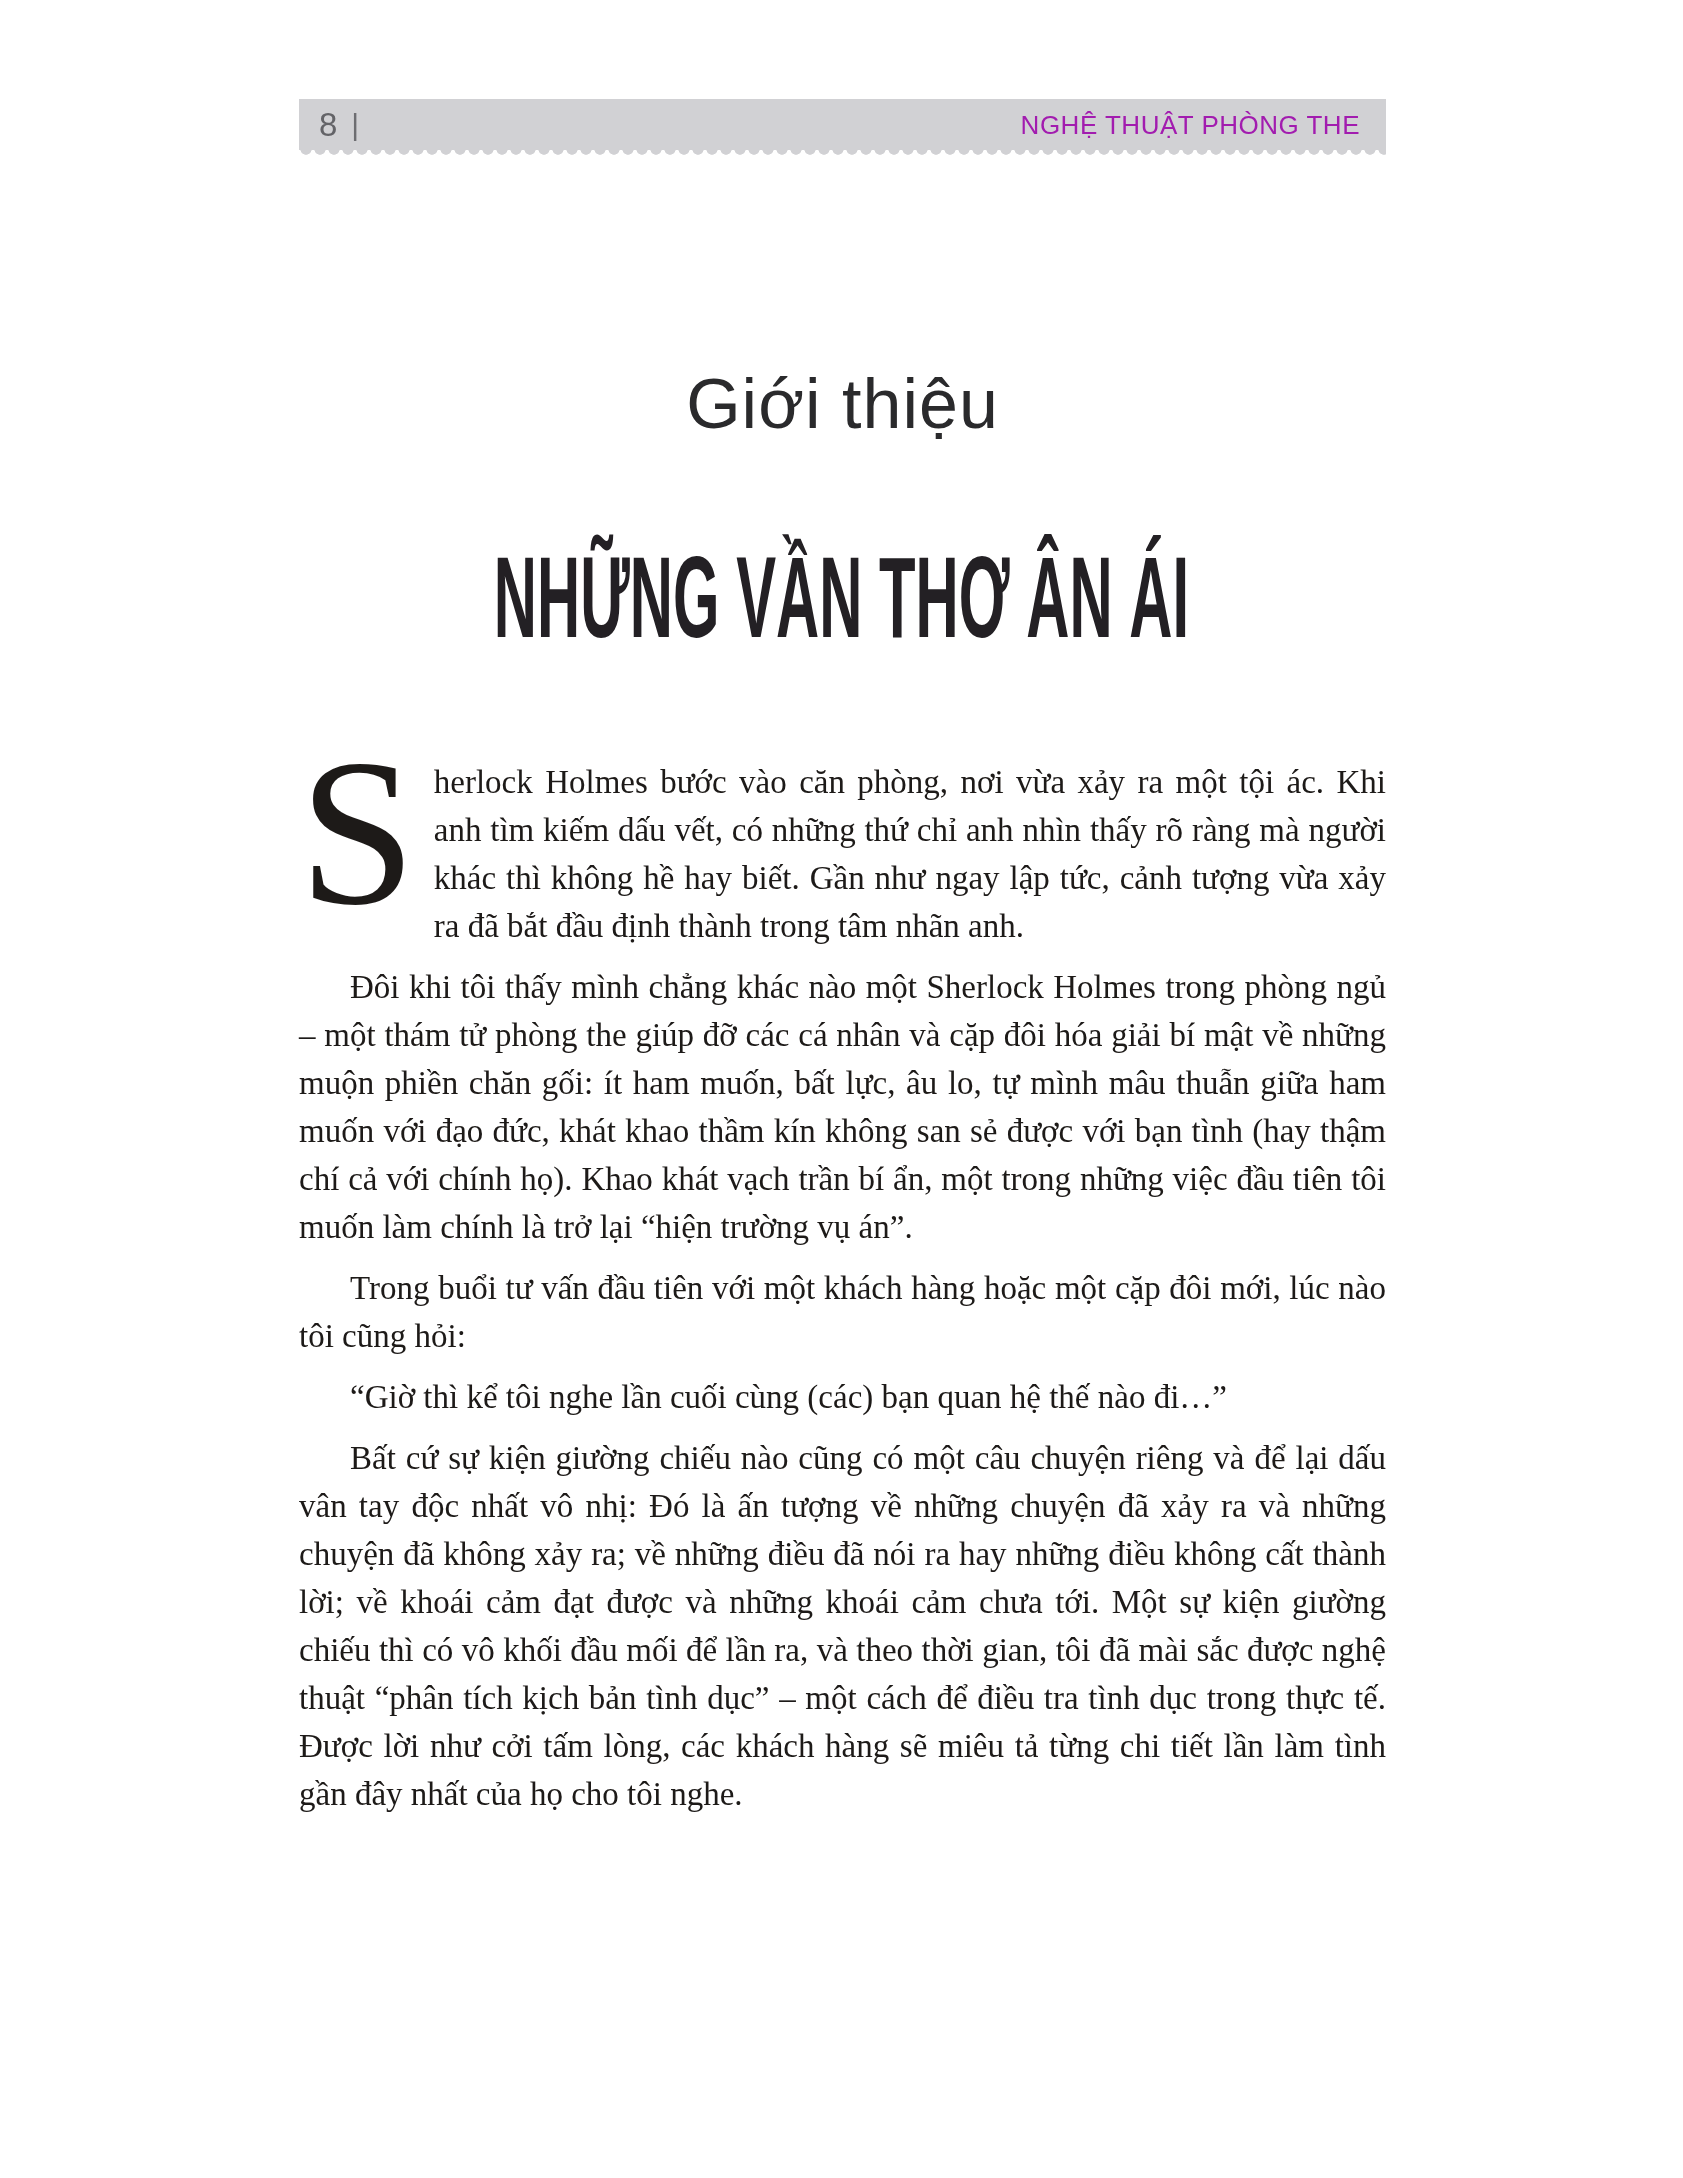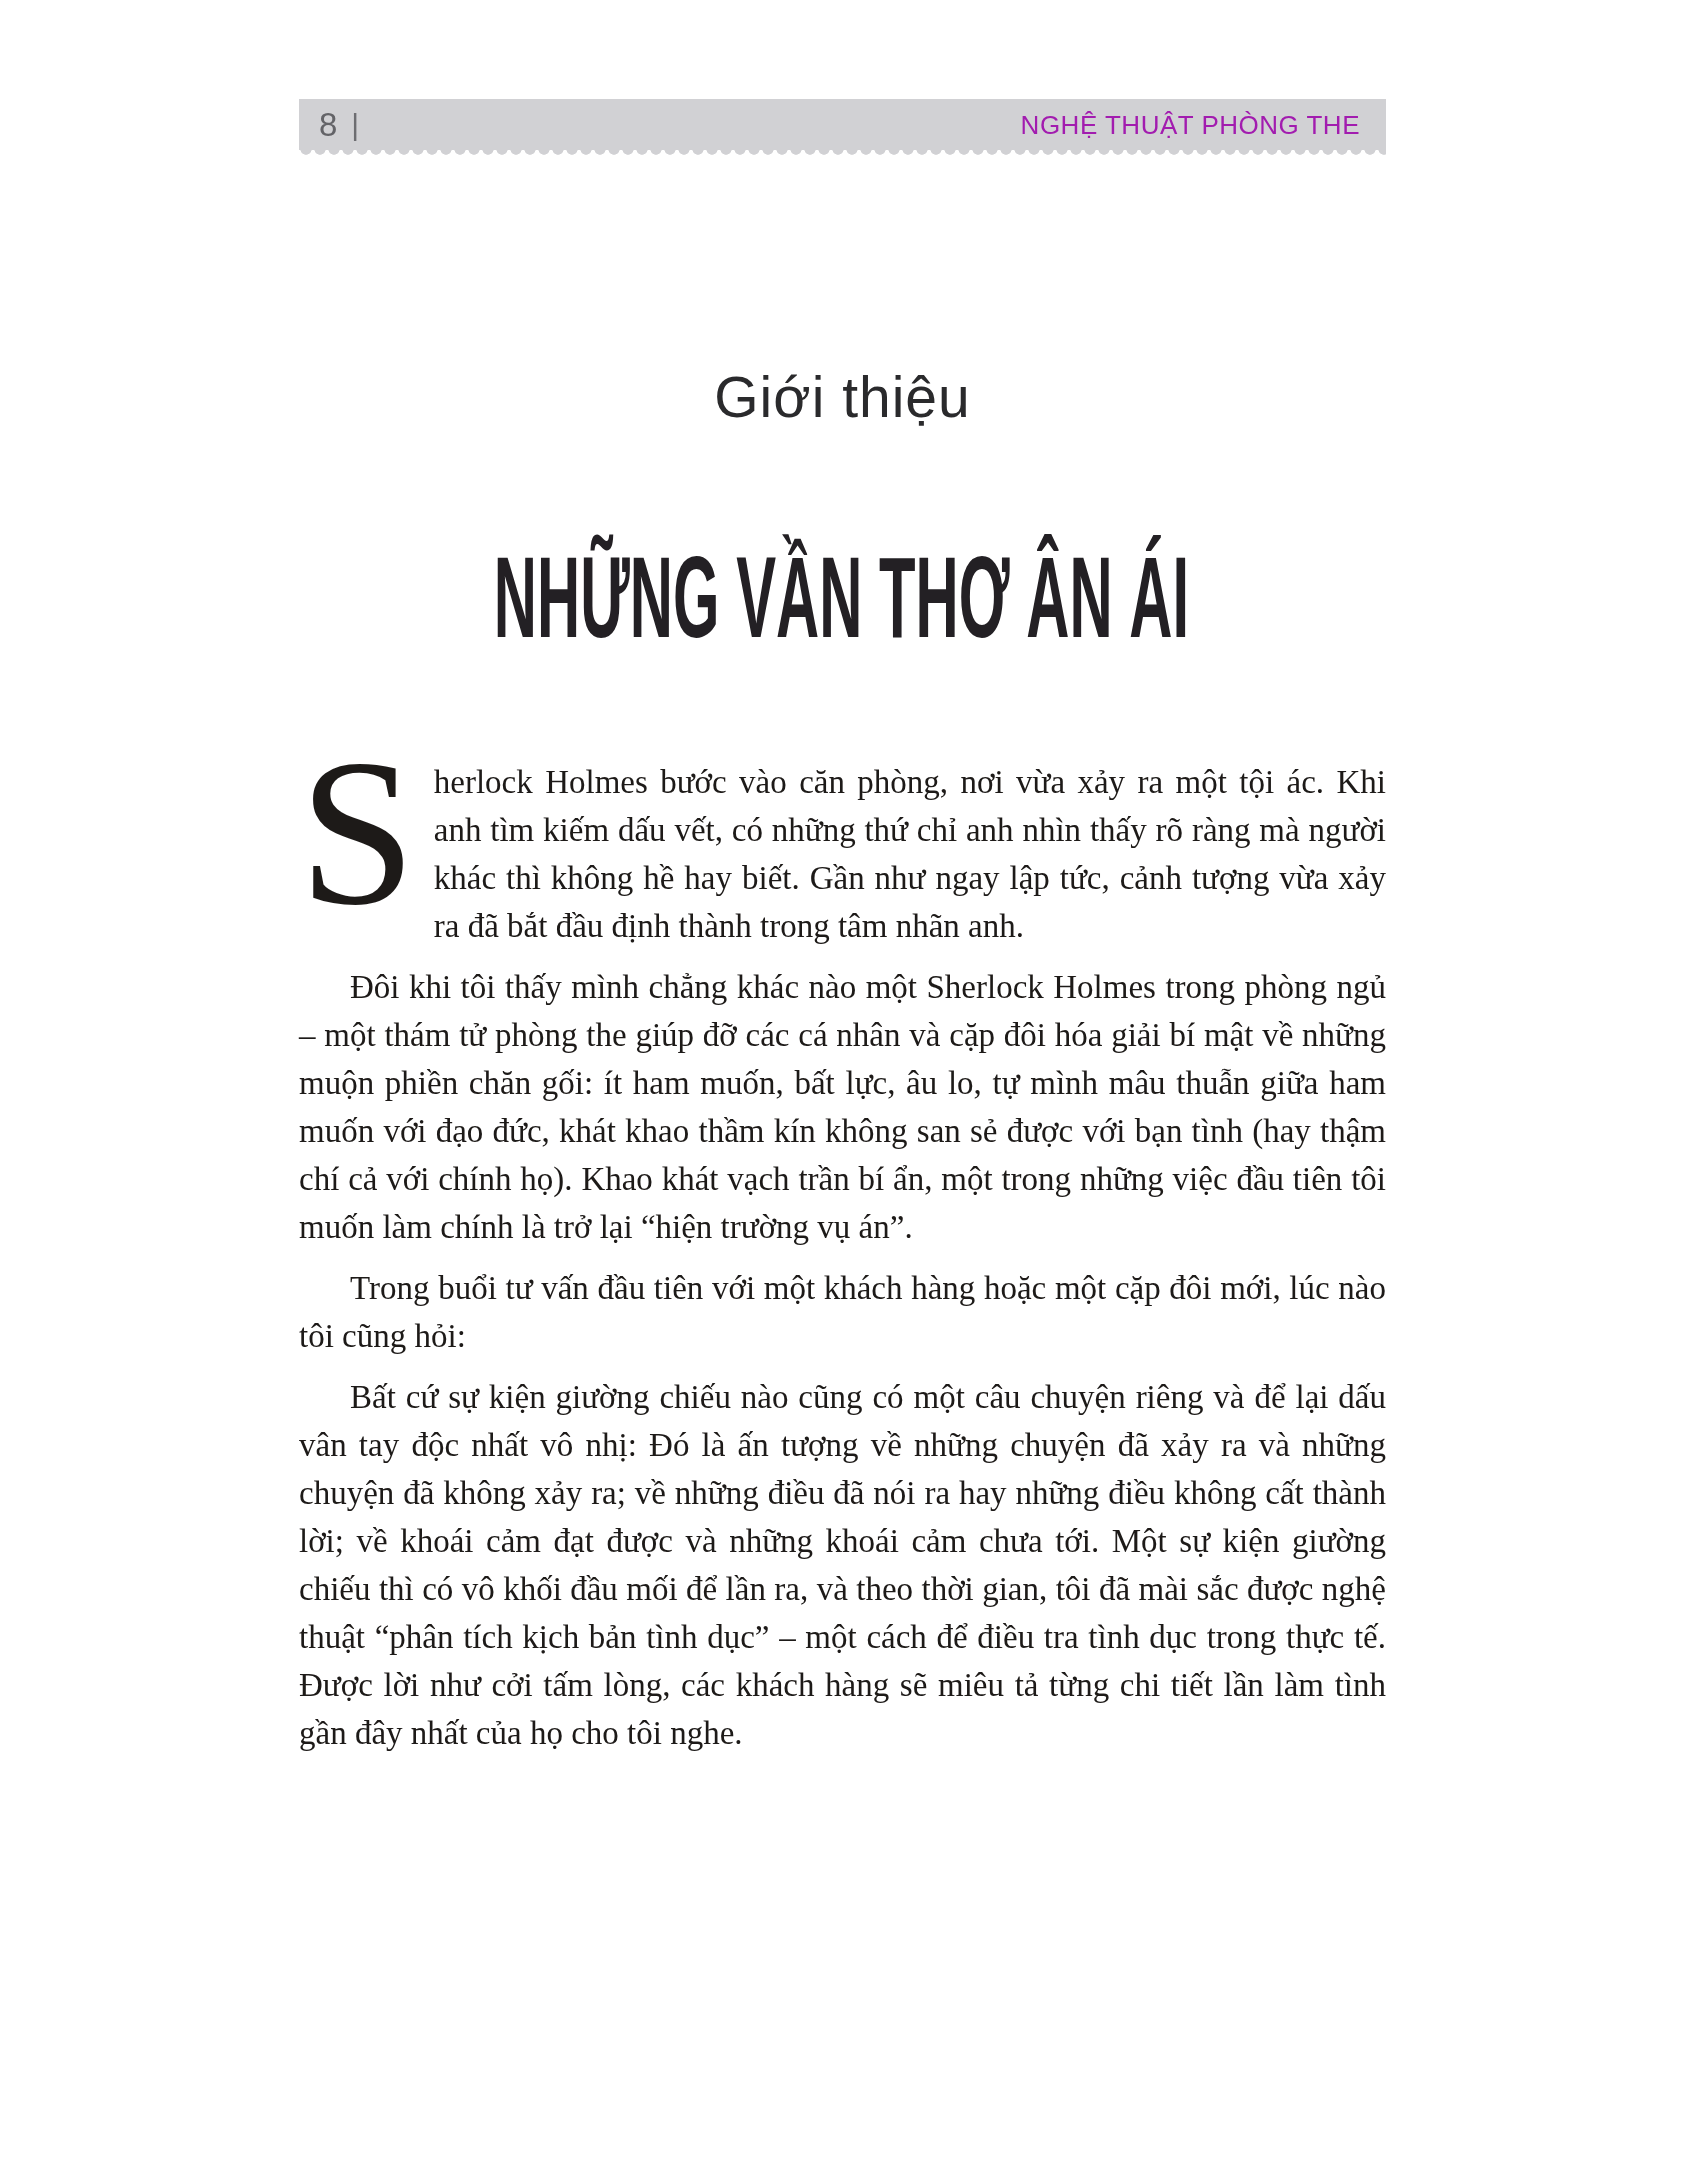--- a/index.html
+++ b/index.html
@@ -63,21 +63,21 @@
 
   
   .kicker {
     position: absolute;
     left: 299px;
     top: 364px;
     width: 1087px;
     text-align: center;
     font-family: "Liberation Sans", sans-serif;
     font-weight: 400;
-    font-size: 57px;
+    font-size: 70px;
     color: #2a2a2c;
     letter-spacing: 1px;
   }
   .chapter-title {
     position: absolute;
     left: 0;
     top: 540px;
     width: 1683px;
     text-align: center;
     white-space: nowrap;
@@ -135,17 +135,18 @@
   <div class="kicker">Giới thiệu</div>
 
   <div class="chapter-title">NHỮNG VẦN THƠ ÂN ÁI</div>
 
   <div class="body-text">
     <p class="first">
       <span class="dropcap">S</span><span>herlock Holmes bước vào căn phòng, nơi vừa xảy ra một tội ác. Khi anh tìm kiếm dấu vết, có những thứ chỉ anh nhìn thấy rõ ràng mà người khác thì không hề hay biết. Gần như ngay lập tức, cảnh tượng vừa xảy ra đã bắt đầu định thành trong tâm nhãn anh.</span>
     </p>
     <p>Đôi khi tôi thấy mình chẳng khác nào một Sherlock Holmes trong phòng ngủ – một thám tử phòng the giúp đỡ các cá nhân và cặp đôi hóa giải bí mật về những muộn phiền chăn gối: ít ham muốn, bất lực, âu lo, tự mình mâu thuẫn giữa ham muốn với đạo đức, khát khao thầm kín không san sẻ được với bạn tình (hay thậm chí cả với chính họ). Khao khát vạch trần bí ẩn, một trong những việc đầu tiên tôi muốn làm chính là trở lại “hiện trường vụ án”.</p>
     <p>Trong buổi tư vấn đầu tiên với một khách hàng hoặc một cặp đôi mới, lúc nào tôi cũng hỏi:</p>
+    <p>“Giờ thì kể tôi nghe lần cuối cùng (các) bạn quan hệ thế nào đi…”</p>
     <p>Bất cứ sự kiện giường chiếu nào cũng có một câu chuyện riêng và để lại dấu vân tay độc nhất vô nhị: Đó là ấn tượng về những chuyện đã xảy ra và những chuyện đã không xảy ra; về những điều đã nói ra hay những điều không cất thành lời; về khoái cảm đạt được và những khoái cảm chưa tới. Một sự kiện giường chiếu thì có vô khối đầu mối để lần ra, và theo thời gian, tôi đã mài sắc được nghệ thuật “phân tích kịch bản tình dục” – một cách để điều tra tình dục trong thực tế. Được lời như cởi tấm lòng, các khách hàng sẽ miêu tả từng chi tiết lần làm tình gần đây nhất của họ cho tôi nghe.</p>
   </div>
 
 </div>
 
 
 </body></html>

